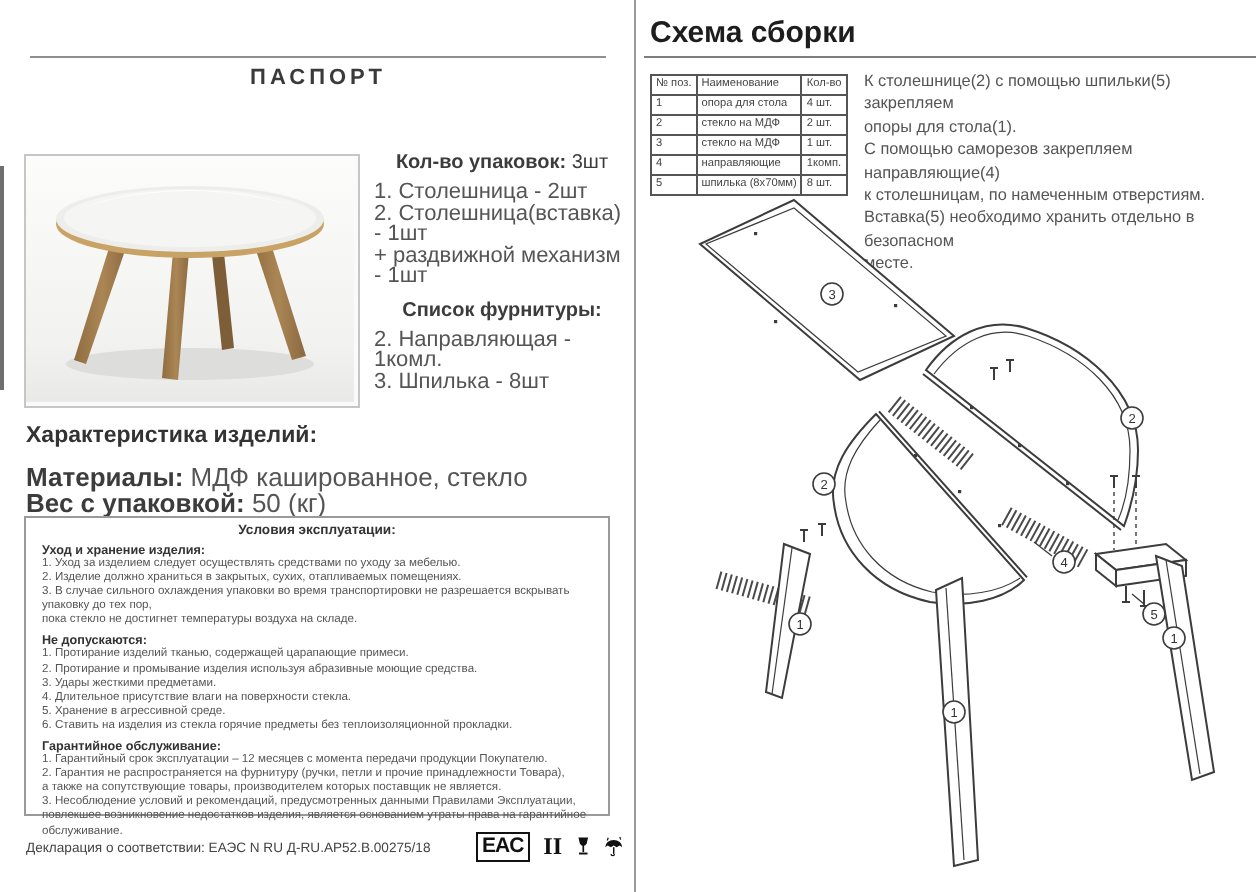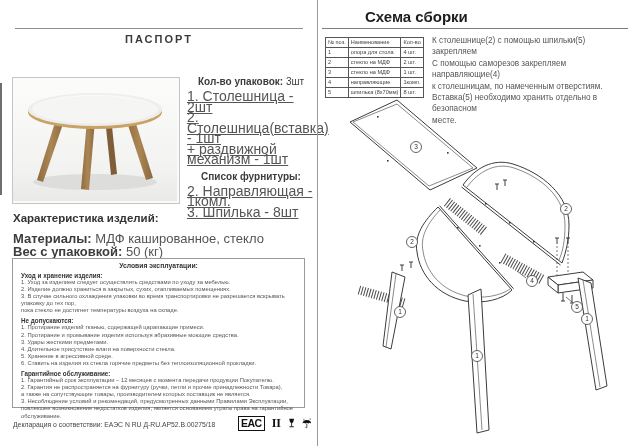--- a/index.html
+++ b/index.html
@@ -7,38 +7,38 @@
           font-family:"Liberation Sans", sans-serif;color:#4a4a4a;}
   .abs{position:absolute;}
   
   .top-rule{left:15px;top:28px;width:288px;height:1px;background:#8f8f8f;}
   .passport-title{left:15px;top:33px;width:288px;text-align:center;font-size:11px;
                   font-weight:bold;letter-spacing:2px;color:#3a3a3a;}
   .spine{left:0;top:83px;width:2px;height:112px;background:#6f6f6f;}
   .photo{left:12px;top:77px;width:166px;height:125px;border:1px solid #c6c6c6;background:#fafafa;}
   .pack-col{left:187px;top:76px;width:128px;}
   .h10{font-size:10px;font-weight:bold;color:#3c3c3c;text-align:center;}
-  .li{font-size:14px;line-height:10.5px;color:#555;text-decoration:underline;}
+  .li{font-size:11px;line-height:10.5px;color:#555;}
   .gap6{height:6px;}
   .char-head{left:13px;top:212px;font-size:11.5px;font-weight:bold;color:#333;}
   .char-line{left:13px;font-size:13px;color:#555;}
   .char-line b{color:#3c3c3c;}
   .cond-box{left:12px;top:258px;width:293px;height:150px;border:1px solid #9a9a9a;
             padding:3px 8px;box-sizing:border-box;}
   .cond-title{text-align:center;font-size:6.8px;font-weight:bold;color:#333;margin-bottom:3px;}
   .cond-h{font-size:6.3px;font-weight:bold;color:#333;margin-top:3px;}
   .cond-l{font-size:5.8px;line-height:7.1px;color:#555;}
   .decl{left:13px;top:421px;font-size:6.8px;color:#444;}
   .marks{left:238px;top:412px;width:74px;height:22px;display:flex;align-items:center;gap:7px;}
   .eac{border:1.6px solid #111;color:#111;font-weight:bold;font-size:10.5px;
        letter-spacing:-0.5px;padding:1px 2px;line-height:11px;}
   .bars{font-family:"Liberation Serif", serif;font-weight:bold;font-size:12px;color:#111;}
   
   .divider{left:317px;top:0;width:1px;height:446px;background:#9a9a9a;}
-  .scheme-title{left:325px;top:8px;font-size:15px;font-weight:bold;color:#1d1d1d;margin-left:40px;}
+  .scheme-title{left:325px;top:8px;font-size:15px;font-weight:bold;color:#1d1d1d;}
   .scheme-rule{left:322px;top:28px;width:306px;height:1px;background:#7d7d7d;}
   table.parts{position:absolute;left:325px;top:37px;border-collapse:collapse;font-size:5.6px;color:#444;}
   table.parts th,table.parts td{border:1px solid #555;padding:1px 2px;font-weight:normal;
        text-align:left;white-space:nowrap;line-height:7px;}
   .instr{left:432px;top:35px;width:198px;font-size:8.2px;line-height:11.4px;color:#555;}
   .diagram{left:317px;top:90px;}
   svg text.callout{font-size:6.5px;fill:#333;font-family:"Liberation Sans",sans-serif;}
 </style>
 </head>
 <body>
@@ -181,20 +181,21 @@
     <tr>
       <td>5</td>
       <td>шпилька (8х70мм)</td>
       <td>8 шт.</td>
     </tr>
   </tbody>
     </table>
 
   <div class="abs instr">
     <div>К столешнице(2) с помощью шпильки(5) закрепляем</div>
+    <div>опоры для стола(1).</div>
     <div>С помощью саморезов закрепляем направляющие(4)</div>
     <div>к столешницам, по намеченным отверстиям.</div>
     <div>Вставка(5) необходимо хранить отдельно в безопасном</div>
     <div>месте.</div>
   </div>
 
   <div class="abs diagram">
     <svg width="313" height="356" viewBox="0 0 313 356" fill="none" stroke="#3c3c3c" stroke-width="1">
 
       <g>

